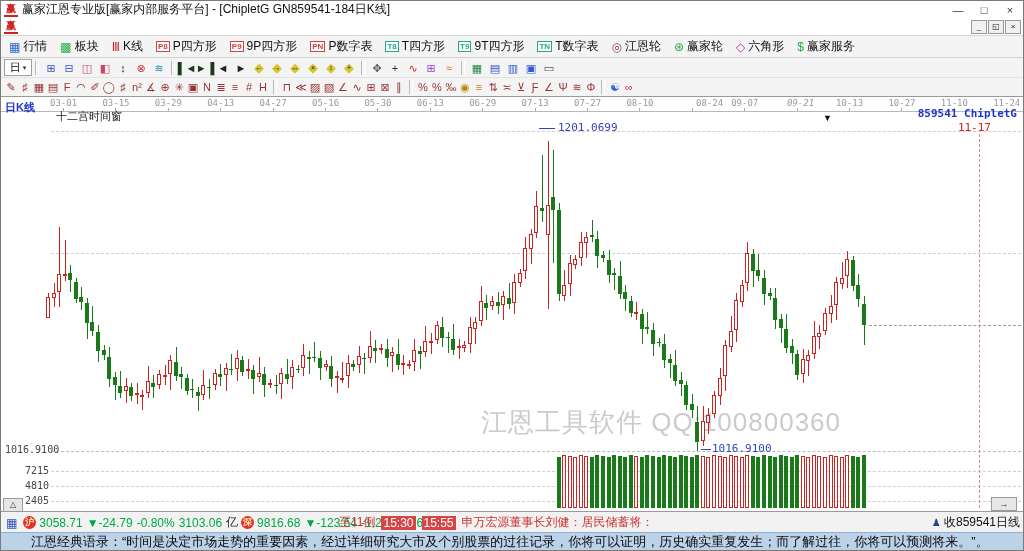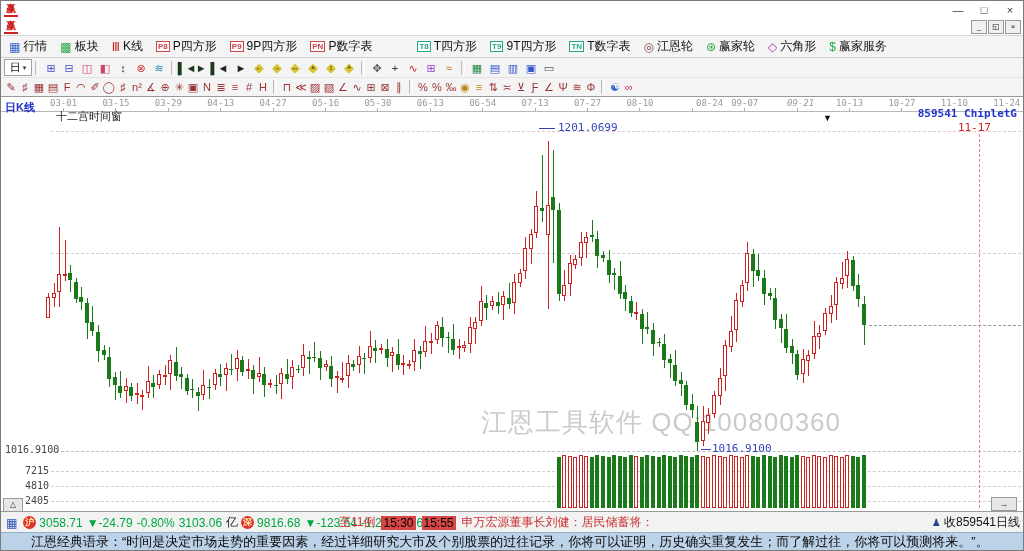--- a/index.html
+++ b/index.html
@@ -52,34 +52,35 @@
   #statusbar{position:absolute;left:0;top:510px;width:100%;height:21px;background:#f2f2f2;border-top:1px solid #9a9a9a;overflow:hidden;}
   .idxwrap{position:absolute;left:2px;top:0;height:21px;display:flex;align-items:center;}
   .gridico{font-size:12px;color:#3355bb;margin:0 3px;}
   .cicon{display:inline-block;width:13px;height:13px;border-radius:50%;background:#e03030;color:#ffe9a0;font-size:9px;line-height:13px;
          text-align:center;margin:0 3px;font-weight:bold;}
   .green{color:#00a843;margin-right:4px;font-size:12px;}
   .unit{color:#222;font-size:12px;}
   .idxq{display:inline-flex;align-items:center;}
   #ticker{position:absolute;left:338px;top:0;width:546px;height:21px;display:flex;align-items:center;overflow:hidden;white-space:nowrap;}
   .ntext{color:#cc3333;font-size:12px;margin-right:6px;}
-  .ntime{background:#d84545;color:#000000;font-size:12px;padding:0 2px;margin-right:6px;}
+  .ntime{background:#d84545;color:#ffffff;font-size:12px;padding:0 2px;margin-right:6px;}
   #recv{position:absolute;right:3px;top:0;height:21px;display:flex;align-items:center;font-size:12px;color:#111;}
   .recvico{color:#224488;font-size:10px;margin-right:3px;}
   #quotebar{position:absolute;left:0;top:531px;width:100%;height:20px;background:#bcd2e8;border-top:1px solid #8fb0cc;
             border-bottom:2px solid #1f5c99;box-sizing:border-box;display:flex;align-items:center;}
   #quotebar span{margin-left:30px;font-size:13px;color:#0a0a0a;}
 </style>
 </head>
 <body>
 
 <div id="app">
 
   <div class="titlebar">
     <span class="logo">赢</span>
+    <span class="title-text">赢家江恩专业版[赢家内部服务平台] - [ChipletG  GN859541-184日K线]</span>
     <span class="wctrls">
       <span class="wctrl">—</span>
       <span class="wctrl">□</span>
       <span class="wctrl">×</span>
     </span>
   </div>
 
   <div class="menubar">
     <span class="logo">赢</span>
     <span class="mdi">
@@ -108,21 +109,21 @@
       </span>
       <span class="tbtn">
         <span class="badge" style="border-color: rgb(204, 68, 68); color: rgb(204, 68, 68);">P9</span>
         <span class="tlabel">9P四方形</span>
       </span>
       <span class="tbtn">
         <span class="badge" style="border-color: rgb(204, 68, 68); color: rgb(204, 68, 68);">PN</span>
         <span class="tlabel">P数字表</span>
       </span>
       <span class="tbtn">
-        <span class="badge" style="border-color: rgb(34, 170, 136); color: rgb(34, 170, 136); margin-left: 32px;">T8</span>
+        <span class="badge" style="border-color: rgb(34, 170, 136); color: rgb(34, 170, 136);">T8</span>
         <span class="tlabel">T四方形</span>
       </span>
       <span class="tbtn">
         <span class="badge" style="border-color: rgb(34, 170, 136); color: rgb(34, 170, 136);">T9</span>
         <span class="tlabel">9T四方形</span>
       </span>
       <span class="tbtn">
         <span class="badge" style="border-color: rgb(34, 170, 136); color: rgb(34, 170, 136);">TN</span>
         <span class="tlabel">T数字表</span>
       </span>
@@ -388,21 +389,21 @@
         <span class="dlab" style="left: 206.2px;">04-13</span>
         <span class="dtick" style="left: 219.2px;"></span>
         <span class="dlab" style="left: 258.6px;">04-27</span>
         <span class="dtick" style="left: 271.6px;"></span>
         <span class="dlab" style="left: 311px;">05-16</span>
         <span class="dtick" style="left: 324px;"></span>
         <span class="dlab" style="left: 363.4px;">05-30</span>
         <span class="dtick" style="left: 376.4px;"></span>
         <span class="dlab" style="left: 415.8px;">06-13</span>
         <span class="dtick" style="left: 428.8px;"></span>
-        <span class="dlab" style="left: 468.2px;">06-54</span>
+        <span class="dlab" style="left: 468.2px;">06-29</span>
         <span class="dtick" style="left: 481.2px;"></span>
         <span class="dlab" style="left: 520.6px;">07-13</span>
         <span class="dtick" style="left: 533.6px;"></span>
         <span class="dlab" style="left: 573px;">07-27</span>
         <span class="dtick" style="left: 586px;"></span>
         <span class="dlab" style="left: 625.4px;">08-10</span>
         <span class="dtick" style="left: 638.4px;"></span>
         <span class="dlab" style="left: 695px;">08-24</span>
         <span class="dtick" style="left: 690.8px;"></span>
         <span class="dlab" style="left: 730.2px;">09-07</span>

